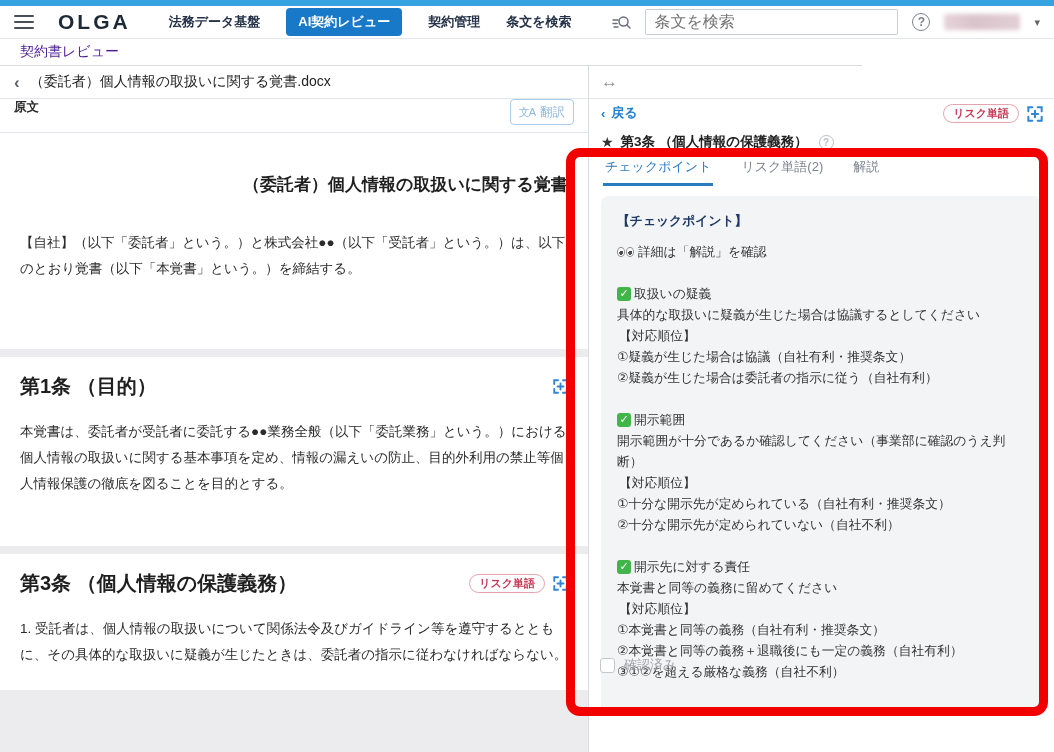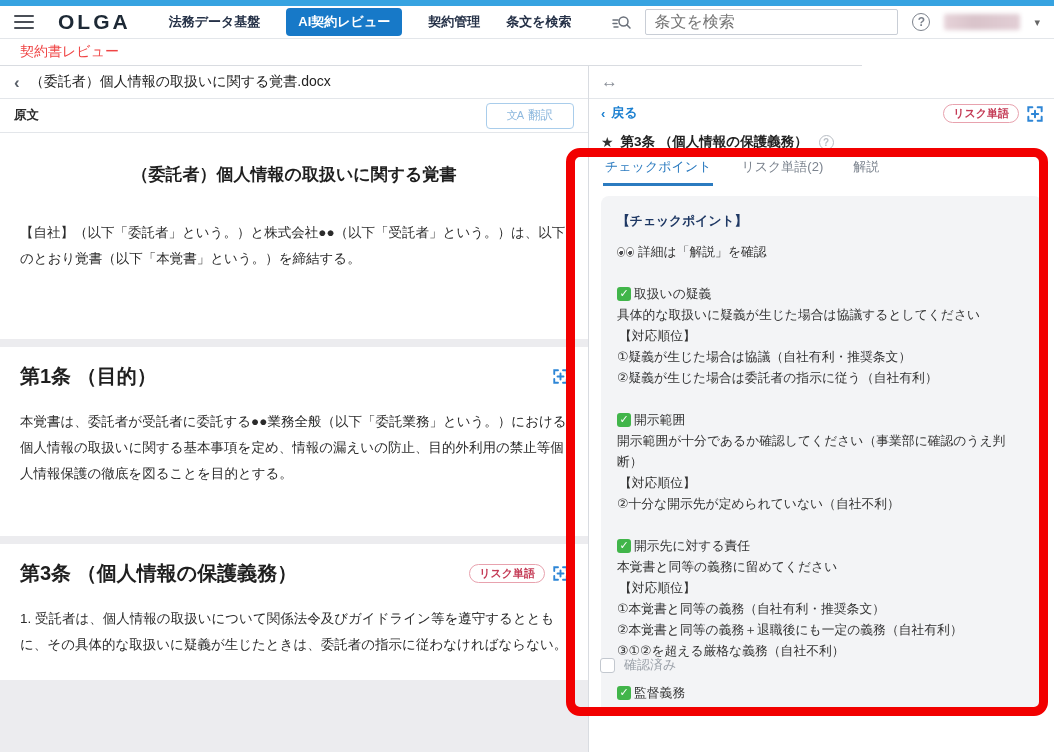--- a/index.html
+++ b/index.html
@@ -31,39 +31,39 @@
     width:18px; height:18px; border:1.5px solid #7c828c; border-radius:50%;
     color:#7c828c; font-size:12px; font-weight:700; display:flex; align-items:center; justify-content:center; cursor:pointer;
   }
   .user-redacted { width:76px; height:16px; border-radius:2px;
     background:linear-gradient(90deg,#e6d3d9,#d9c3ca 40%,#e2ced5); filter:blur(2px); }
   .caret { color:#666; font-size:11px; cursor:pointer; }
   
   .pageheader {
     position:absolute; left:0; top:39px; width:862px; height:27px; background:#fff;
     border-bottom:1px solid #d9dce1; display:flex; align-items:center; padding:0 20px;
-    font-size:14px; color:#ef4444;
+    font-size:14px; color:#4c1d95;
   }
   
   .left-panel { position:absolute; left:0; top:66px; width:588px; height:686px; background:#ececef; overflow:hidden; }
   .right-panel { position:absolute; left:588px; top:66px; width:466px; height:686px; background:#fff; border-left:1px solid #d9dce1; overflow:hidden; }
   
   .doc-header { height:33px; background:#fff; border-bottom:1px solid #e3e6ea; display:flex; align-items:center; padding:0 14px; gap:10px; }
   .chev { color:#5a6069; font-size:17px; font-weight:700; cursor:pointer; line-height:1; }
   .doc-title { font-size:14px; color:#222; }
-  .doc-toolbar { height:34px; background:#fff; border-bottom:1px solid #e3e6ea; display:flex; align-items:center; padding:0 14px; }
+  .doc-toolbar { height:34px; background:#fff; border-bottom:1px solid #e3e6ea; display:flex; padding:0 14px; }
   .source-label { font-size:12.5px; font-weight:700; color:#2a2a2a; }
   .translate-btn {
-    margin-left:auto; height:26px; padding:0 20px; border:1px solid #a9cdeb; border-radius:4px;
+    margin-left:auto; height:26px; padding:0 8px; border:1px solid #a9cdeb; border-radius:4px;
     background:#fff; color:#8db8de; font-size:12.5px; display:flex; align-items:center; gap:5px; cursor:pointer;
   }
   .translate-btn .t-ic { font-size:11px; letter-spacing:-1px; }
   .doc-scroll { height:619px; overflow:hidden; }
   .doc-block { background:#fff; padding:16px 20px 22px; margin-bottom:8px; }
-  .doc-main-title { text-align:center; font-size:17px; font-weight:700; color:#1f1f1f; margin:14px 0 34px; }
+  .doc-main-title { text-align:right; font-size:17px; font-weight:700; color:#1f1f1f; margin:24px 0 34px; }
   .doc-para { font-size:13.5px; line-height:1.95; color:#2b2b2b;margin-top:19px; }
   .art-head { display:flex; align-items:center; margin-bottom:14px; }
   .art-title { font-size:20px; font-weight:700; color:#1f1f1f; }
   .art-right { margin-left:auto; display:flex; align-items:center; gap:8px; }
   .risk-pill {
     border:1px solid #e8a2ae; color:#c43a55; font-size:11px; font-weight:700;
     padding:1px 9px; border-radius:10px; white-space:nowrap; background:#fff;
   }
   .expand-ic { width:15px; height:15px; cursor:pointer; flex:0 0 auto; }
   .expand-ic svg { display:block; }
@@ -259,20 +259,21 @@
       <div>②疑義が生じた場合は委託者の指示に従う（自社有利）</div>
     </div>
 
     <div class="cp-group">
       <div class="cp-title">
           <span class="check-ic">✓</span>
           <span>開示範囲</span>
         </div>
       <div>開示範囲が十分であるか確認してください（事業部に確認のうえ判断）</div>
       <div class="cp-rank">【対応順位】</div>
+      <div>①十分な開示先が定められている（自社有利・推奨条文）</div>
       <div>②十分な開示先が定められていない（自社不利）</div>
     </div>
 
     <div class="cp-group">
       <div class="cp-title">
           <span class="check-ic">✓</span>
           <span>開示先に対する責任</span>
         </div>
       <div>本覚書と同等の義務に留めてください</div>
       <div class="cp-rank">【対応順位】</div>

